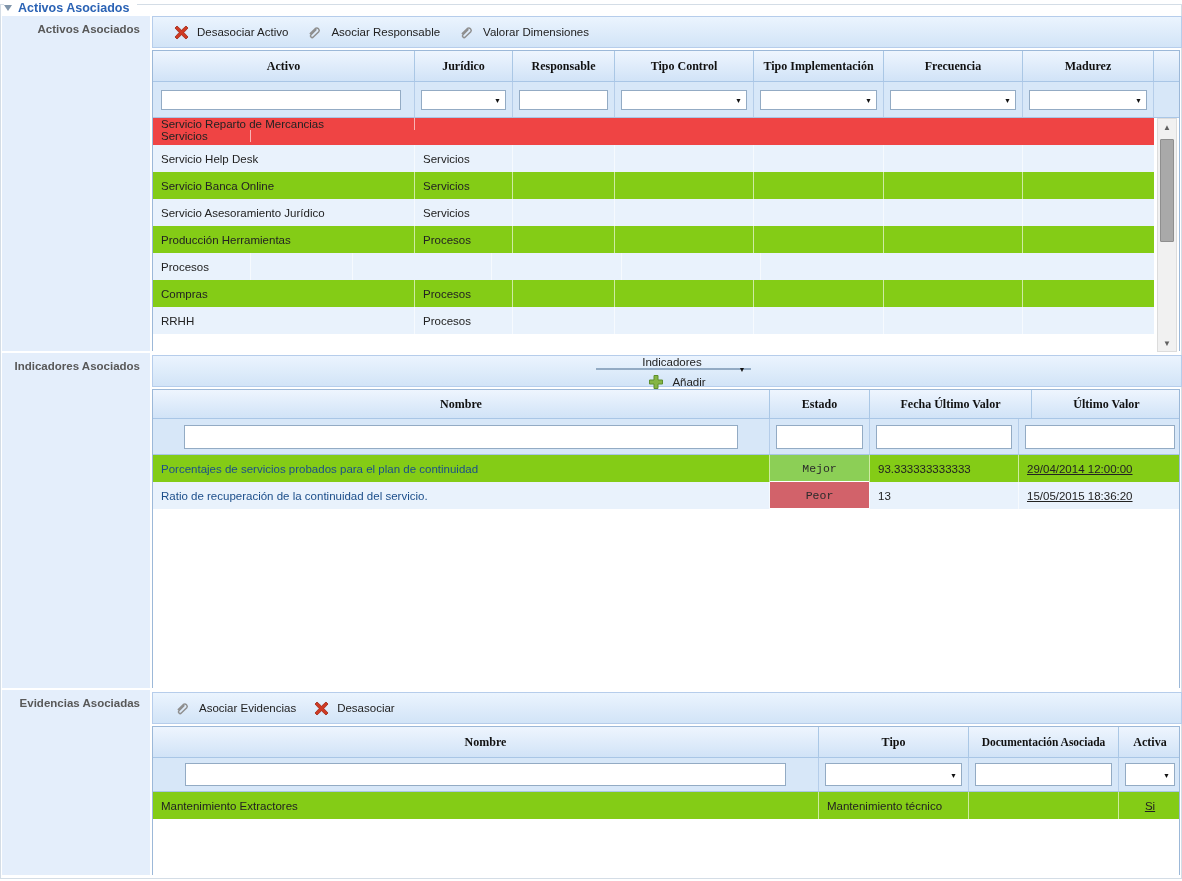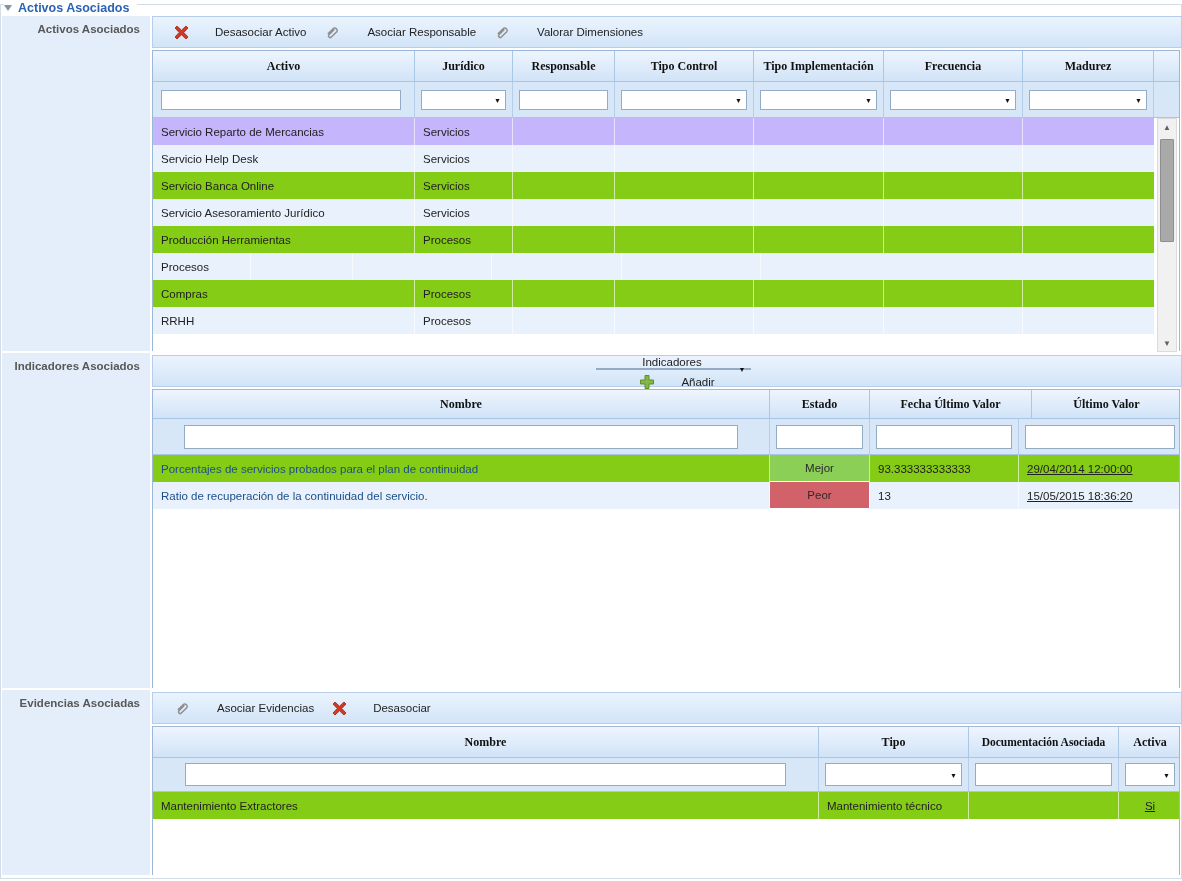--- a/index.html
+++ b/index.html
@@ -14,21 +14,21 @@
                border-top:6px solid #8095aa;}
   .legend .t{color:#2b63b5;font-weight:bold;font-size:12.5px;white-space:nowrap;}
   
   .lbl{position:absolute;left:2px;width:148px;background:#e4eefb;color:#585858;
        font-weight:bold;font-size:11.5px;text-align:right;box-sizing:border-box;
        padding:7px 10px 0 0;}
   
   .tb{position:absolute;left:152px;width:1030px;height:32px;box-sizing:border-box;
       background:linear-gradient(#ebf4fe,#d2e4f7);border:1px solid #b6cdeb;
       display:flex;align-items:center;padding-left:12px;}
-  .tbtn{display:flex;align-items:center;gap:26px;padding:4px 9px;cursor:pointer;
+  .tbtn{display:flex;align-items:center;gap:8px;padding:4px 9px;cursor:pointer;
         color:#222;font-size:11.5px;white-space:nowrap;}
   .tlabel{font-size:11.5px;color:#222;margin-right:2px;}
   
   .grid{position:absolute;left:152px;width:1028px;box-sizing:border-box;
         border:1px solid #9cb8d8;background:#fff;}
   .ghead{display:flex;height:31px;background:linear-gradient(#eef5fe,#d1e3f7);
          border-bottom:1px solid #a9c6e6;box-sizing:border-box;}
   .hc{display:flex;align-items:center;justify-content:center;font-weight:bold;
       font-size:12px;color:#111;border-right:1px solid #aac7e5;box-sizing:border-box;
       flex:none;overflow:hidden;white-space:nowrap;cursor:pointer;font-family:Liberation Serif, serif;}
@@ -39,29 +39,29 @@
   .fc:last-child{border-right:none;}
   .flt{width:100%;height:20px;border:1px solid #93abc4;background:#fff;box-sizing:border-box;
        font-family:"Liberation Sans",sans-serif;font-size:11px;padding:0 4px;}
   .selwrap{position:relative;width:100%;height:20px;border:1px solid #93abc4;background:#fff;
            box-sizing:border-box;cursor:pointer;}
   .selwrap .arr{position:absolute;right:4px;top:50%;transform:translateY(-50%);
                 font-size:7px;color:#111;line-height:1;}
   .gbody{position:relative;overflow:hidden;background:#fff;}
   .grow{display:flex;height:27px;cursor:pointer;background:#84cc16;}
   .grow.alt{background:#e9f2fc;}
-  .grow.sel{background:#c4b5fd;}
+  .grow.sel{background:#ef4444;flex-direction:column;}
   .c{display:flex;align-items:center;padding:0 8px;font-size:11.5px;color:#222;
      box-sizing:border-box;flex:none;overflow:hidden;white-space:nowrap;
      border-right:1px solid rgba(255,255,255,0.6);}
   .c:last-child{border-right:none;text-decoration:underline;}
   .link{color:#1c4e8a;}
   .cellpad0{padding:0;}
   .badge{width:100%;height:100%;display:flex;align-items:center;justify-content:center;
-         font-size:11.5px;color:#2b2b2b;border-bottom:1px solid #fff;box-sizing:border-box;}
+         font-size:11.5px;color:#2b2b2b;border-bottom:1px solid #fff;box-sizing:border-box;font-family:Liberation Mono, monospace;}
   .badge.mejor{background:#8ccf56;}
   .badge.peor{background:#d2626a;}
   
   .w0{width:262px}.w1{width:98px}.w2{width:102px}.w3{width:139px}.w4{width:130px}.w5{width:139px}.w6{width:131px}.w7{width:27px}
   .rows-activos{width:1001px;}
   
   .i0{width:617px}.i1{width:100px}.i2{width:149px}.i3{width:162px}
   
   .e0{width:666px}.e1{width:150px}.e2{width:150px}.e3{width:62px}
   .nombre-pad{padding:0 31px;}

